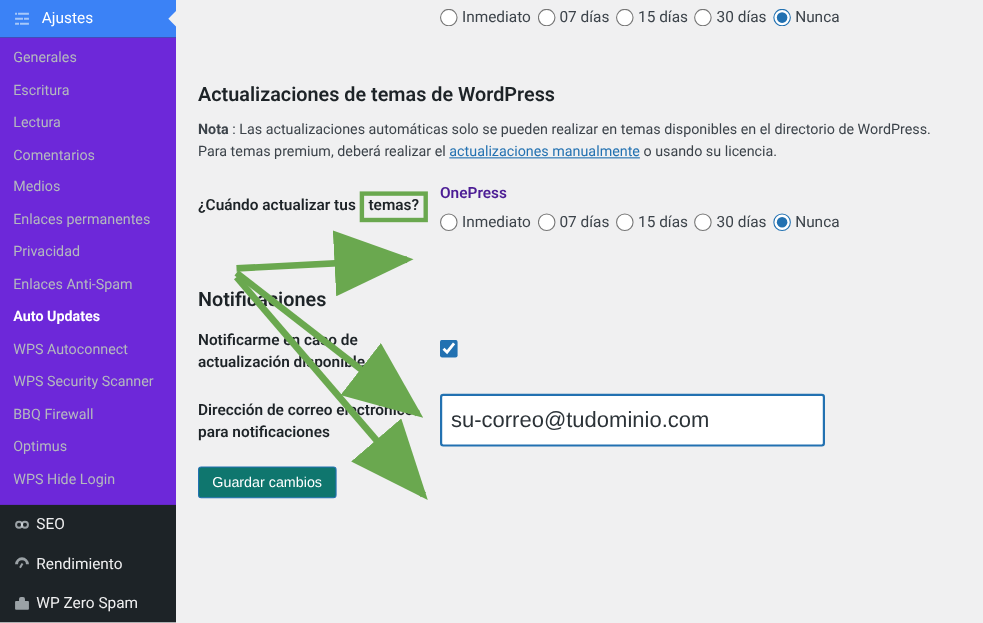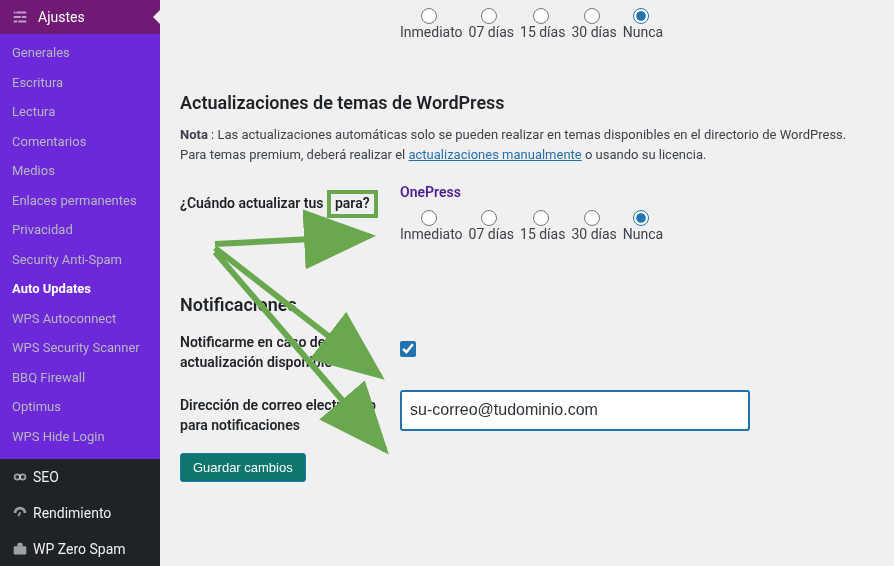--- a/index.html
+++ b/index.html
@@ -24,21 +24,21 @@
     background: #1d2327;
     color: #f0f0f1;
     flex-shrink: 0;
     height: 100%;
     overflow: hidden;
   }
   .sidebar-section {
     position: relative;
   }
   .sidebar-section.top-active {
-    background: #701a75;
+    background: #3b82f6;
     color: #fff;
     padding: 7px 10px;
     font-size: 14px;
     font-weight: 400;
     display: flex;
     align-items: center;
     gap: 8px;
   }
   .sidebar-section.top-active::after {
     content: "";
@@ -97,21 +97,20 @@
     gap: 2px;
     padding: 8px 0;
     flex-wrap: wrap;
   }
   .radio-opt {
     display: inline-flex;
     align-items: center;
     margin-right: 4px;
     font-size: 14px;
     color: #3c434a;
-    flex-direction: column;
   }
   .radio-opt input[type=radio] {
     width: 16px; height: 16px;
     margin-right: 4px;
     accent-color: #2271b1;
   }
   h2.section-title {
     font-size: 18px;
     font-weight: 600;
     color: #1d2327;
@@ -147,21 +146,21 @@
     color: #4c1d95;
     margin-bottom: 8px;
   }
   input[type=checkbox] {
     width: 16px; height: 16px;
     accent-color: #2271b1;
   }
   input[type=text], input[type=email] {
     width: 350px;
     padding: 4px 8px;
-    font-size: 16px;
+    font-size: 20px;
     border: 2px solid #2271b1;
     border-radius: 3px;
     outline: none;
     color: #2c3338;
     line-height: 1.8;
   }
   .button-primary {
     background: #0f766e;
     border: 1px solid #2271b1;
     color: #fff;
@@ -198,21 +197,21 @@
       <span>Ajustes</span>
     </div>
     <div class="submenu">
       <div class="submenu-item">Generales</div>
       <div class="submenu-item">Escritura</div>
       <div class="submenu-item">Lectura</div>
       <div class="submenu-item">Comentarios</div>
       <div class="submenu-item">Medios</div>
       <div class="submenu-item">Enlaces permanentes</div>
       <div class="submenu-item">Privacidad</div>
-      <div class="submenu-item">Security Anti-Spam</div>
+      <div class="submenu-item">Enlaces Anti-Spam</div>
       <div class="submenu-item current">Auto Updates</div>
       <div class="submenu-item">WPS Autoconnect</div>
       <div class="submenu-item">WPS Security Scanner</div>
       <div class="submenu-item">BBQ Firewall</div>
       <div class="submenu-item">Optimus</div>
       <div class="submenu-item">WPS Hide Login</div>
     </div>
 
     <div class="sidebar-item">
       <span class="sidebar-icon">
@@ -270,21 +269,21 @@
     </div>
 
     
     <h2 class="section-title">Actualizaciones de temas de WordPress</h2>
     <p class="note">
       <strong>Nota</strong><span> : Las actualizaciones automáticas solo se pueden realizar en temas disponibles en el directorio de WordPress. Para temas premium, deberá realizar el </span><a href="#">actualizaciones manualmente</a><span> o usando su licencia.</span>
     </p>
 
     <div class="form-row">
       <div class="form-label">
-        <span>¿Cuándo actualizar tus </span><span class="highlight-box">para?</span>
+        <span>¿Cuándo actualizar tus </span><span class="highlight-box">temas?</span>
       </div>
       <div class="form-field">
         <div class="theme-name">OnePress</div>
         <div class="radio-row" style="padding-top:2px;">
           <label class="radio-opt">
             <input type="radio" name="r1" style="">
             <span>Inmediato</span>
           </label>
           <label class="radio-opt">
             <input type="radio" name="r1" style="">

